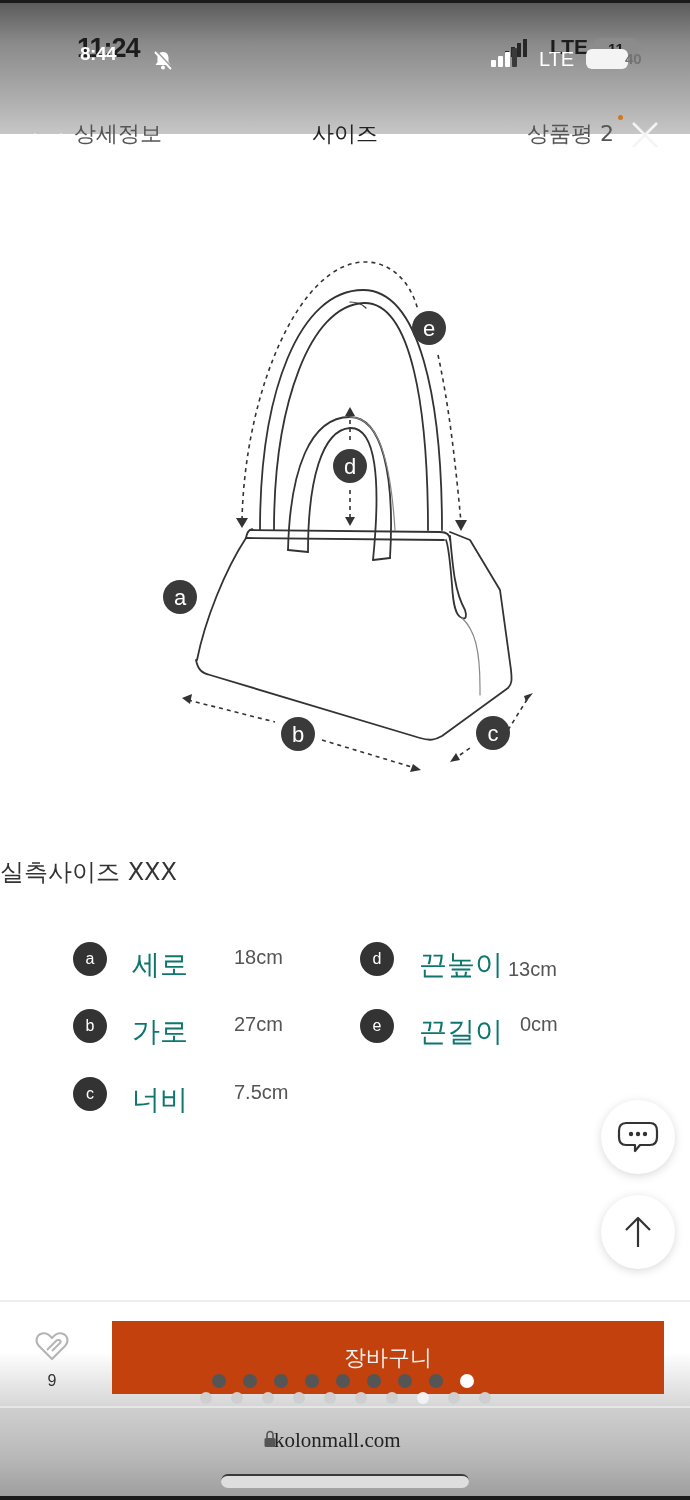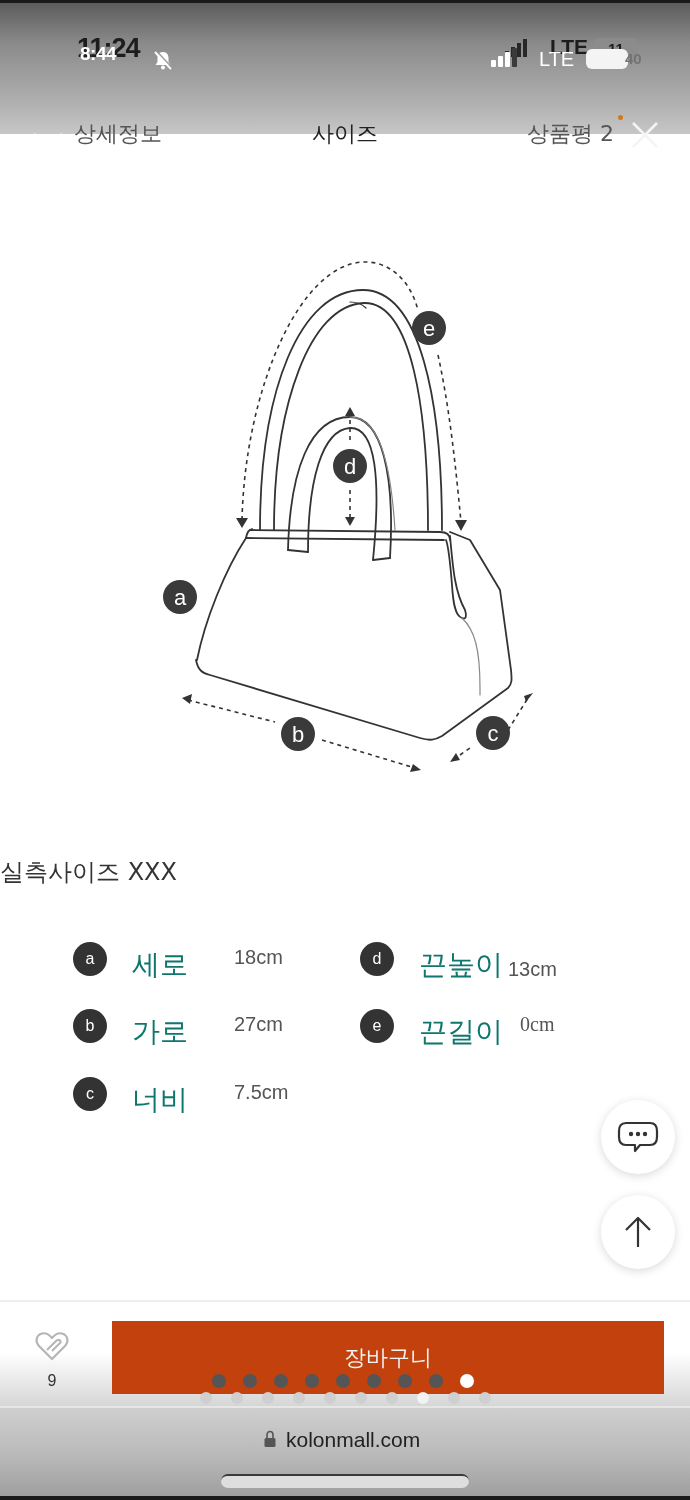--- a/index.html
+++ b/index.html
@@ -92,21 +92,21 @@
     .dots-ghost { position: absolute; left: 200px; top: 1392px; height: 12px; display: flex; gap: 19px; }
     .dot-ghost { width: 12px; height: 12px; border-radius: 50%; background: #cfcfcf; }
     .dot-ghost.active { background: #f2f2f2; }
 
     .url-bar {
       position: absolute; left: 0; top: 1406px; width: 690px; height: 94px;
       background: linear-gradient(to bottom, #cfcfcf 0px, #b8b8b8 50px, #9a9a9a 94px);
       border-top: 2px solid #e6e6e6;
     }
     .lock-icon { position: absolute; left: 264px; top: 1430px; width: 12px; height: 18px; }
-    .url-text { position: absolute; left: 286px; top: 1428px; font-size: 21px; color: #222; font-family: Liberation Sans, sans-serif; }
+    .url-text { position: absolute; left: 274px; top: 1428px; font-size: 21px; color: #222; font-family: Liberation Serif, serif; }
     .home-indicator {
       position: absolute; left: 221px; top: 1474px; width: 248px; height: 14px; border-radius: 7px;
       background: #dedede; border-top: 2px solid #3a3a3a;
     }
     .bottom-edge { position: absolute; left: 0; top: 1496px; width: 690px; height: 4px; background: #1a1a1a; }
   </style>
 </head>
 <body>
 
 <div class="top-area">
@@ -245,21 +245,21 @@
   <span class="spec-value" style="left:161px;">7.5cm</span>
 </div>
 <div class="spec-row" style="left:360px; top:942px; width:260px;">
   <span class="spec-badge">d</span>
   <span class="spec-label">끈높이</span>
   <span class="spec-value" style="left:148px;margin-top:12px;">13cm</span>
 </div>
 <div class="spec-row" style="left:360px; top:1009px; width:260px;">
   <span class="spec-badge">e</span>
   <span class="spec-label">끈길이</span>
-  <span class="spec-value" style="left:160px;font-family:Liberation Serif, serif;">0cm</span>
+  <span class="spec-value" style="left:160px;">0cm</span>
 </div>
 
 <div class="fab fab-chat">
   <svg width="44" height="40" viewBox="0 0 44 40">
     <path d="M10 6 L34 6 C39 6 41 9 41 14 L41 20 C41 25 39 28 34 28 L24 28 L19 34 L19 28 L10 28 C5 28 3 25 3 20 L3 14 C3 9 5 6 10 6 Z" fill="none" stroke="#333" stroke-width="2.2" stroke-linejoin="round"></path>
     <circle cx="15" cy="17" r="2.2" fill="#333"></circle>
     <circle cx="22" cy="17" r="2.2" fill="#333"></circle>
     <circle cx="29" cy="17" r="2.2" fill="#333"></circle>
   </svg>
 </div>

